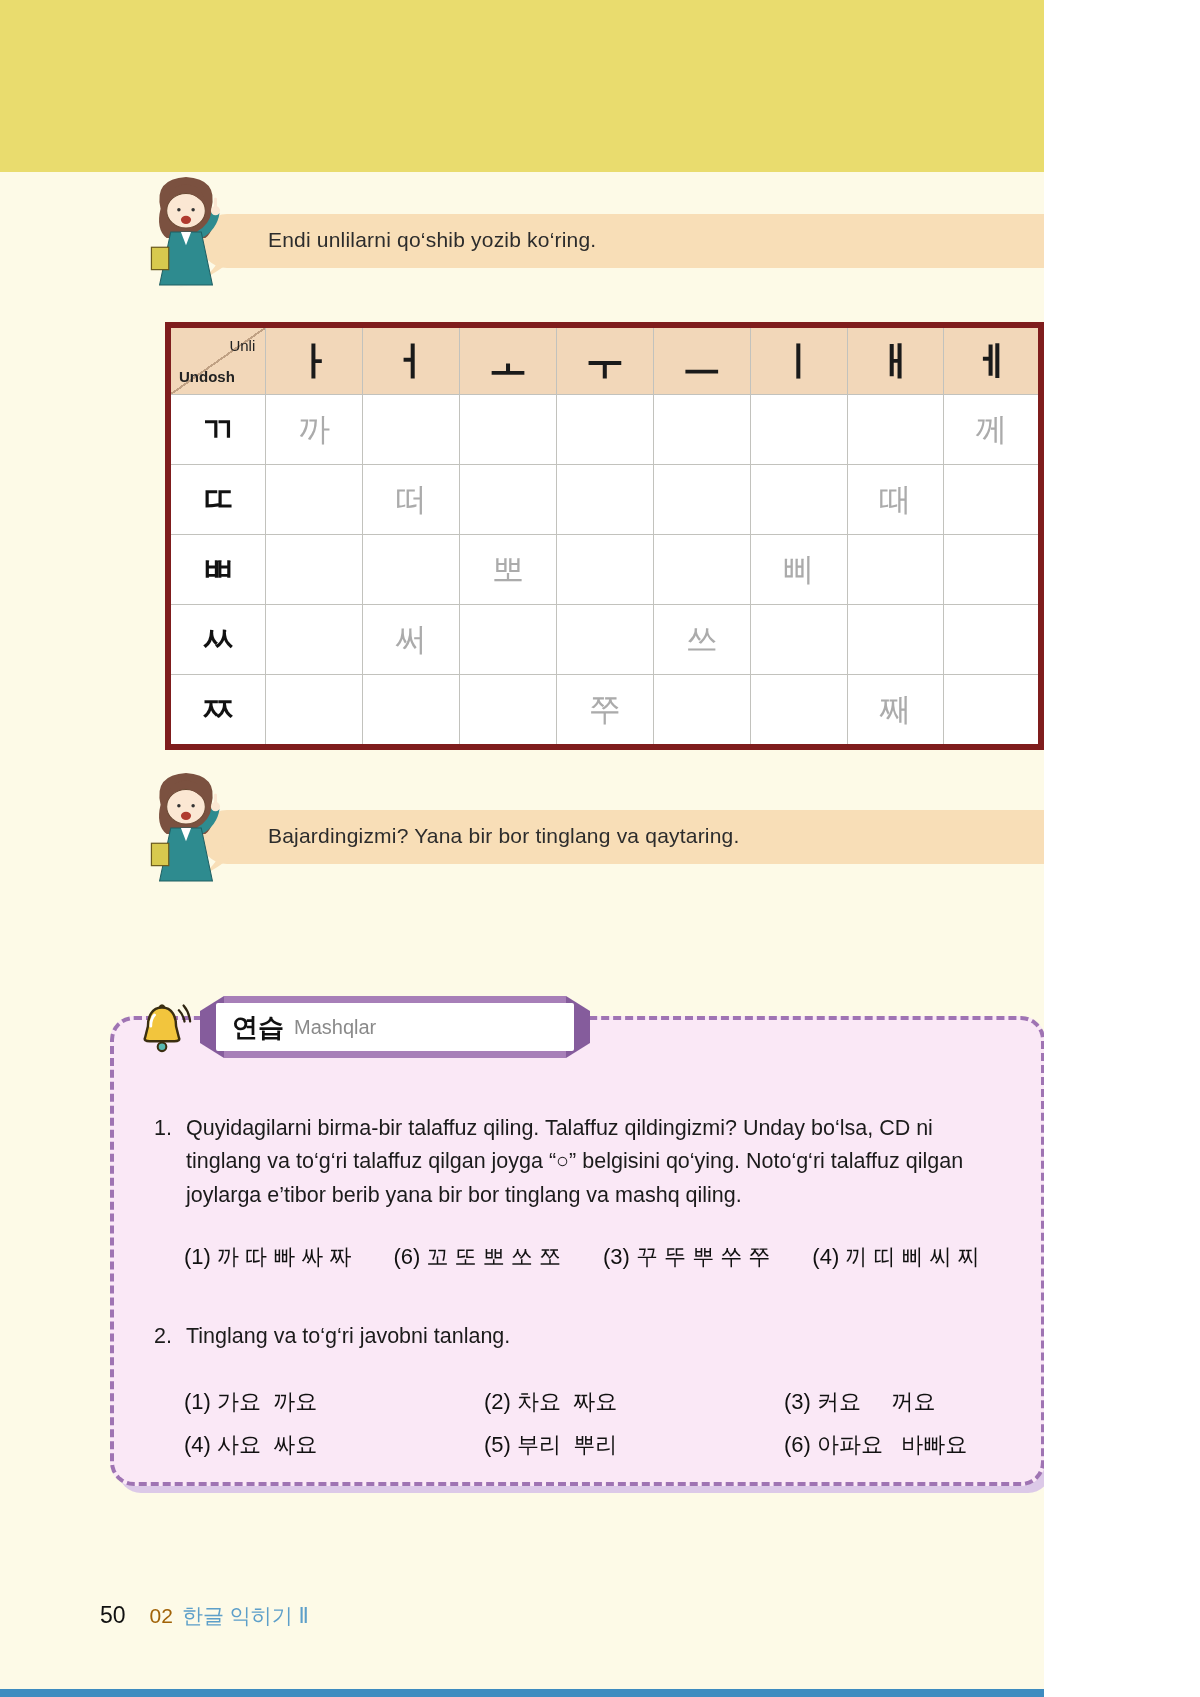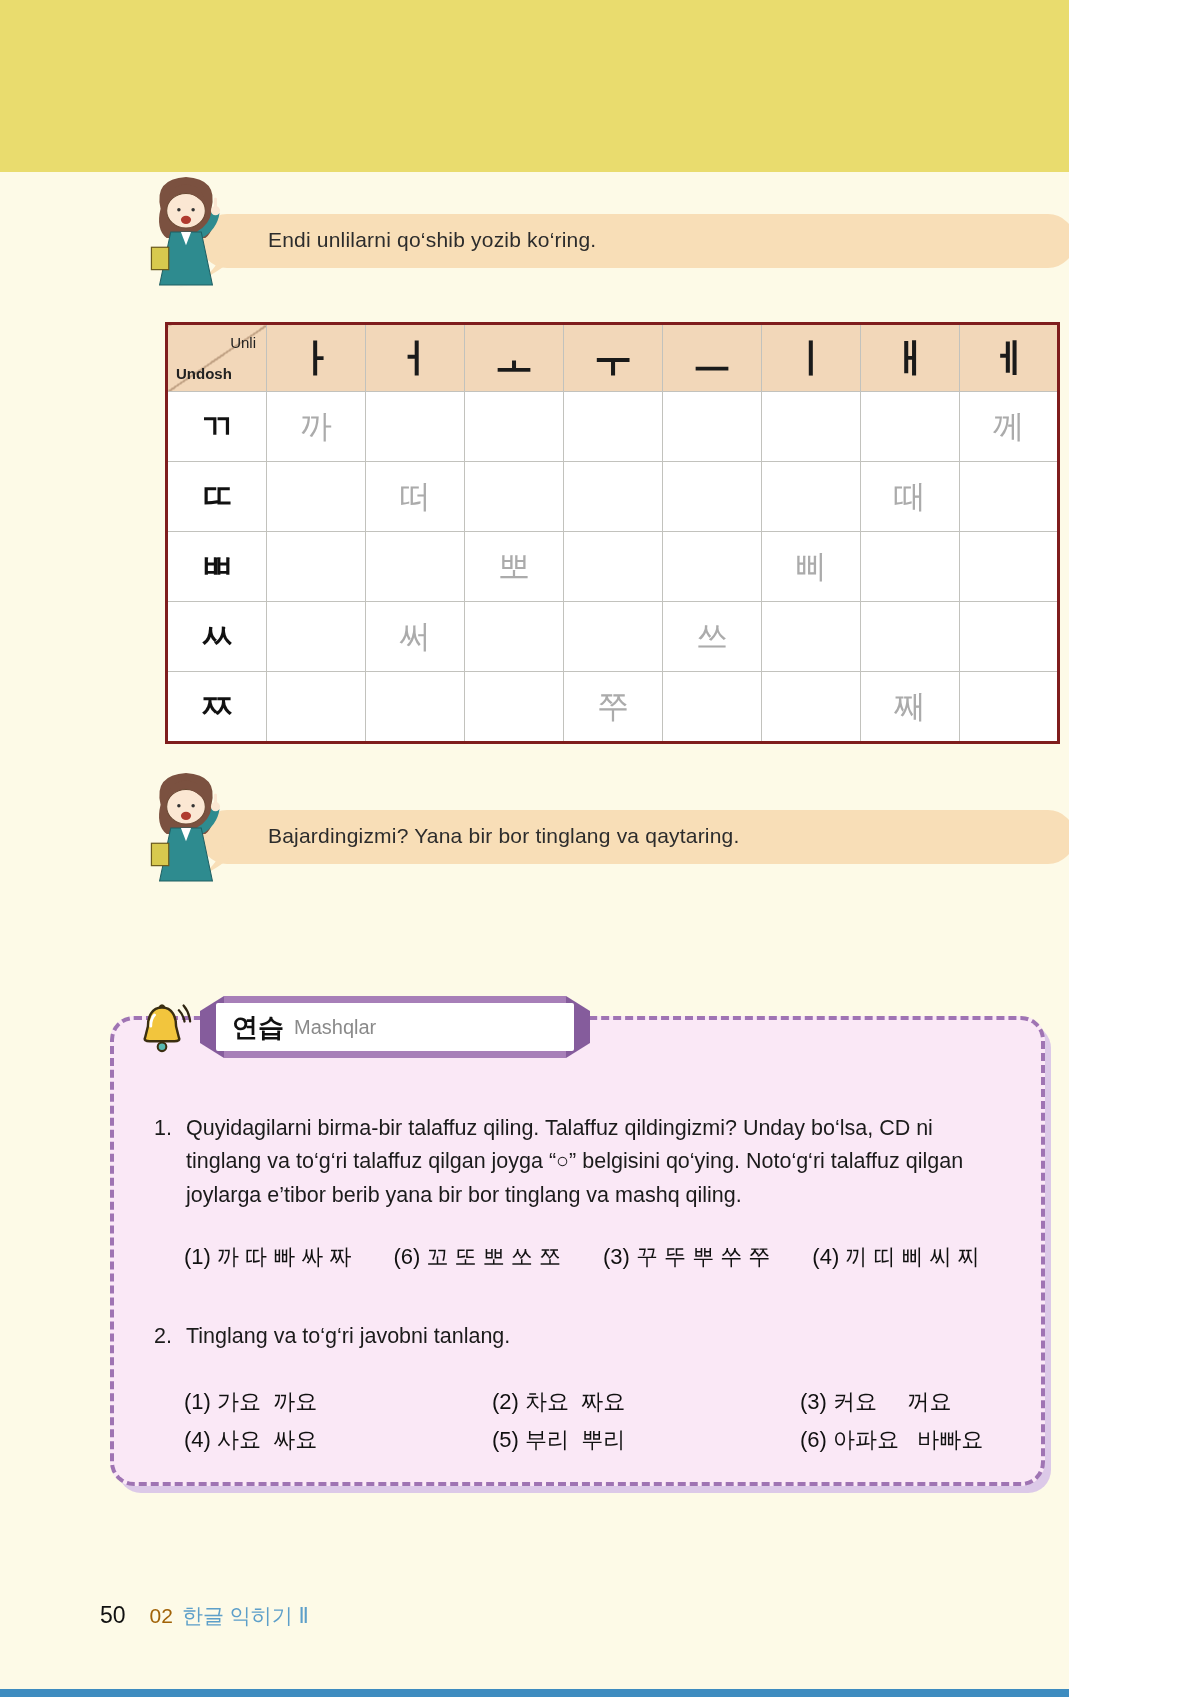--- a/index.html
+++ b/index.html
@@ -1,32 +1,32 @@
 <!DOCTYPE html>
 <html><head>
 <meta charset="utf-8">
 <style>
   html,body{margin:0;padding:0;}
   body{font-family:"Liberation Sans","DejaVu Sans",sans-serif;}
-  .page{position:relative;width:1044px;height:1697px;background:#FDFAE7;overflow:hidden;padding-left:25px;}
+  .page{position:relative;width:1044px;height:1697px;background:#FDFAE7;overflow:hidden;}
 
   .top-band{position:absolute;top:0;left:0;width:1200px;height:172px;background:#E9DC6E;}
   .bottom-band{position:absolute;bottom:0;left:0;width:1200px;height:8px;background:#3E8CC0;}
 
   
   .speech{position:absolute;left:140px;width:935px;height:130px;}
   .speech .bubble{position:absolute;left:60px;top:44px;right:0;height:54px;background:#F8DEB7;border-radius:28px;}
   .speech .bubble .tail{position:absolute;left:-26px;bottom:-24px;}
   .speech .bubble-text{position:absolute;left:128px;top:58px;font-size:21px;color:#2c2c2c;letter-spacing:.2px;}
   .speech .teacher{position:absolute;left:0;top:0;z-index:2;}
 
   
   .syl-table{position:absolute;left:165px;top:322px;border-collapse:collapse;table-layout:fixed;background:#fff;}
   .syl-table th,.syl-table td{border:1px solid #C2C2BD;padding:0;text-align:center;vertical-align:middle;}
-  .syl-table{border:3px solid #7f1d1d;}
+  .syl-table{border:6px solid #7f1d1d;}
   .syl-table th{background:#F2D7B9;height:66px;font-size:40px;font-weight:700;color:#1a1a1a;}
   .syl-table td{height:69px;background:#FFFFFF;}
   .syl-table td.cons{font-size:34px;font-weight:700;color:#111;}
   .syl-table td.syl{font-size:32px;color:#ABABAB;font-weight:400;}
   th.corner{position:relative;background:#F2D7B9;
     background-image:linear-gradient(to bottom right,transparent calc(50% - 1px),#C0A184 calc(50% - 1px),#C0A184 calc(50% + 1px),transparent calc(50% + 1px));}
   th.corner .c-top{position:absolute;top:9px;right:10px;font-size:15px;font-weight:400;color:#222;}
   th.corner .c-bot{position:absolute;bottom:9px;left:8px;font-size:15px;font-weight:700;color:#222;}
 
   
@@ -41,21 +41,21 @@
   .ex-ribbon .lat{font-size:20px;color:#8a8a8a;}
   .bell{position:absolute;left:132px;top:998px;z-index:4;}
 
   .ex-content{position:absolute;left:114px;top:1016px;width:919px;padding:96px 42px 0 40px;box-sizing:border-box;}
   .ex-item{display:flex;font-size:21.5px;line-height:1.55;color:#1b1b1b;}
   .ex-item .num{width:32px;flex:0 0 32px;}
   .ex-item .txt{flex:1;}
   .ex-opts1{display:flex;gap:42px;margin:30px 0 0 30px;font-size:22px;color:#111;}
   .opt{white-space:pre;}
   .ex-item2{margin-top:48px;}
-  .ex-opts2{display:grid;grid-template-columns:300px 300px auto;row-gap:13px;margin:34px 0 0 30px;font-size:22px;color:#111;gap:8px;}
+  .ex-opts2{display:grid;grid-template-columns:300px 300px auto;row-gap:13px;margin:34px 0 0 30px;font-size:22px;color:#111;}
 
   .footer{position:absolute;left:100px;top:1602px;display:flex;align-items:baseline;gap:24px;}
   .footer .pagenum{font-size:23px;color:#111;}
   .footer .chap{font-size:21px;color:#3E8CC0;display:flex;gap:9px;align-items:baseline;}
   .footer .chap .code{color:#a16207;}
   .footer .chap .title{color:#5D9FC9;}
 </style>
 </head>
 <body>
 

